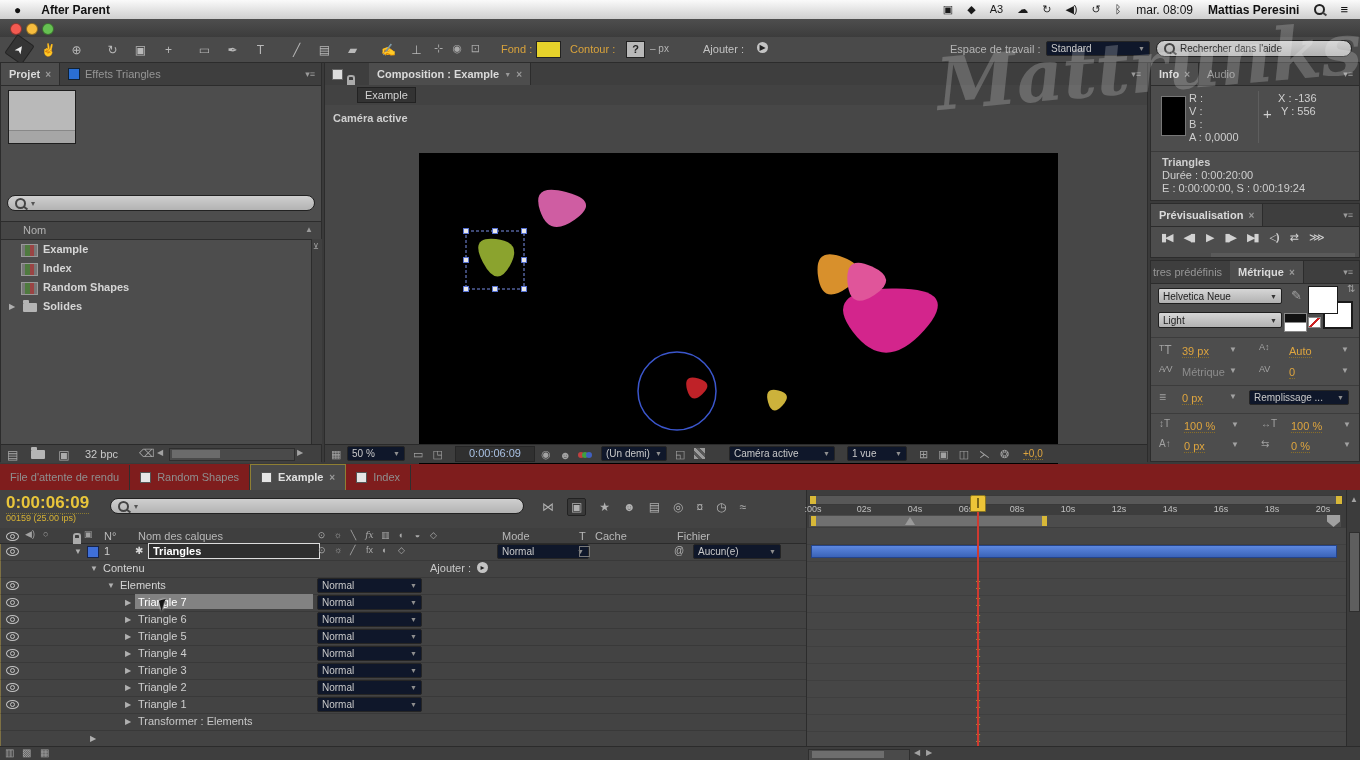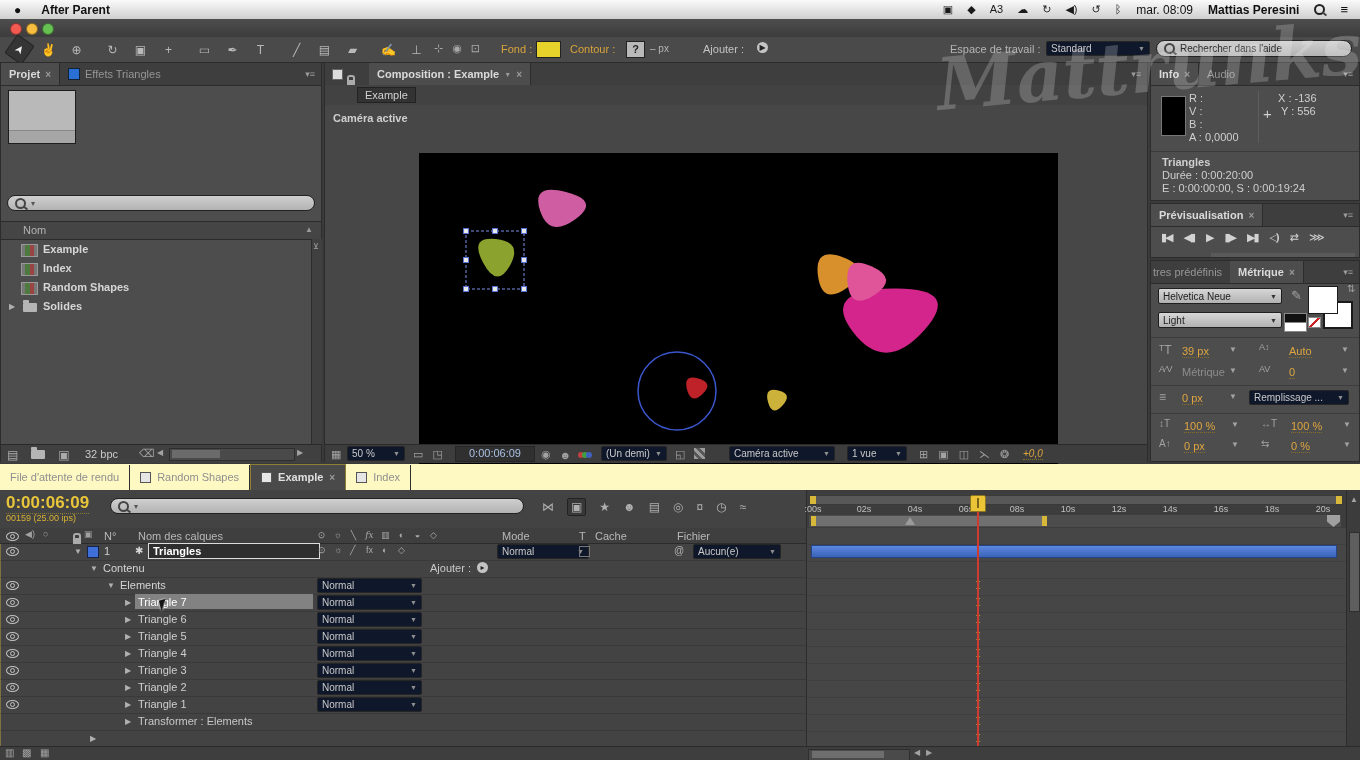--- a/index.html
+++ b/index.html
@@ -61,21 +61,21 @@
     background:linear-gradient(90deg,#777 0 3px,#4f7a3f 3px 8px,#9a4444 8px 12px,#777 12px 15px);}
   .checker{display:inline-block;width:11px;height:11px;
     background:repeating-linear-gradient(45deg,#9a9a9a 0 3px,#585858 3px 6px);}
   .rgbdots{display:flex;}
   .rgbdots i{width:6px;height:6px;border-radius:50%;display:block;margin-left:-2px;}
   .oval{color:#dea53f;border-bottom:1px dotted #8a6f28;}
   .grayval{color:#8d8d8d;}
   
   #timeline{position:absolute;left:0;top:464px;width:1360px;height:296px;background:#434343;
     outline:1px solid rgba(185,160,70,.5);outline-offset:-1px;}
-  #tl-tabbar{position:absolute;left:0;top:0;width:100%;height:26px;background:#fef9c3;border-bottom:1px solid #2a2a2a;display:flex;align-items:center;}
+  #tl-tabbar{position:absolute;left:0;top:0;width:100%;height:26px;background:#7f1d1d;border-bottom:1px solid #2a2a2a;display:flex;align-items:center;}
   .tltab{height:25px;display:flex;align-items:center;gap:6px;padding:0 10px;color:#8f8f8f;border-right:1px solid #2f2f2f;font-size:11px;}
   .tltab.on{background:#4a4a4a;color:#e0e0e0;border:1px solid #8f7f33;font-weight:bold;}
   .tl-row{position:absolute;left:0;width:806px;height:17px;border-bottom:1px solid rgba(0,0,0,.14);}
   .rn{position:absolute;top:2px;font-size:11px;color:#cfcfcf;white-space:nowrap;}
   .kf{position:absolute;width:10px;font-family:"DejaVu Serif",serif;font-weight:bold;font-size:11px;color:#bb9c35;text-align:center;}
   .cursor{position:absolute;width:0;height:0;border-left:7px solid #151515;border-right:5px solid transparent;
     border-bottom:11px solid transparent;filter:drop-shadow(0 0 1px #fff);transform:rotate(-14deg);z-index:30;}
   
   #watermark{position:absolute;left:936px;top:22px;width:460px;font-family:"DejaVu Serif",serif;
     font-style:italic;font-weight:bold;font-size:72px;color:rgba(248,248,248,.21);transform:rotate(-5deg);
@@ -290,21 +290,21 @@
         <span>1 vue</span>
           <span class="a">▼</span>
       </div>
       <div id="vb-g5" class="abs" style="left:594px;top:3px;display:flex;gap:10px;">
           <div style="color: rgb(162, 162, 162); font-size: 11px;">⊞</div>
           <div style="color: rgb(162, 162, 162); font-size: 11px;">▣</div>
           <div style="color: rgb(162, 162, 162); font-size: 11px;">◫</div>
           <div style="color: rgb(162, 162, 162); font-size: 11px;">⋋</div>
           <div style="color: rgb(162, 162, 162); font-size: 11px;">❂</div>
         </div>
-      <span class="abs oval" style="left:698px;top:3px;font-size:10px;font-style:italic;">+0,0</span>
+      <span class="abs oval" style="left:698px;top:3px;font-size:10px;">+0,0</span>
     </div>
   </div>
 
   <div class="panel" style="left:1150px;top:62px;width:210px;height:139px;">
     <div class="tabbar">
       <div class="tab on">
           <span>Info</span>
           <span class="x">×</span>
         </div>
       <div class="tab">

